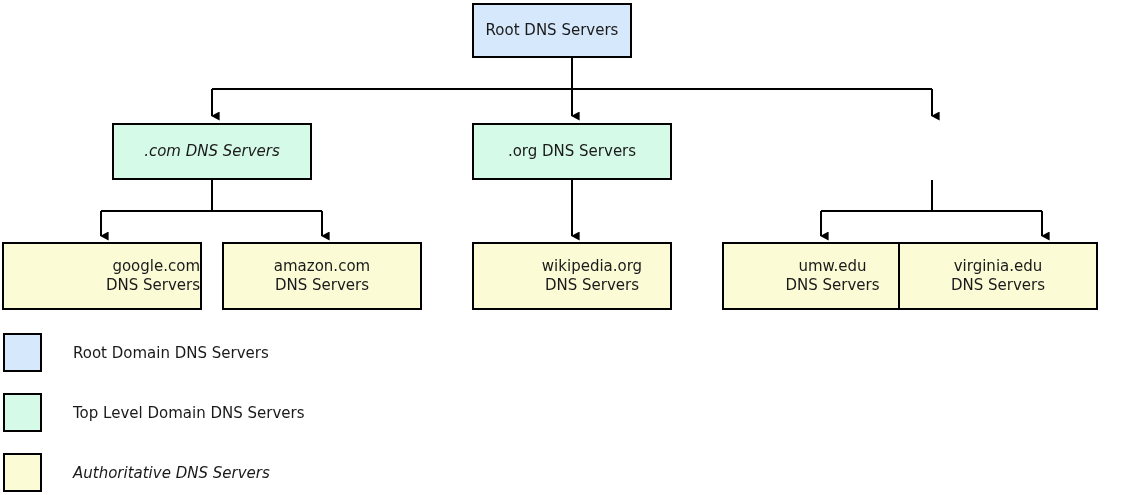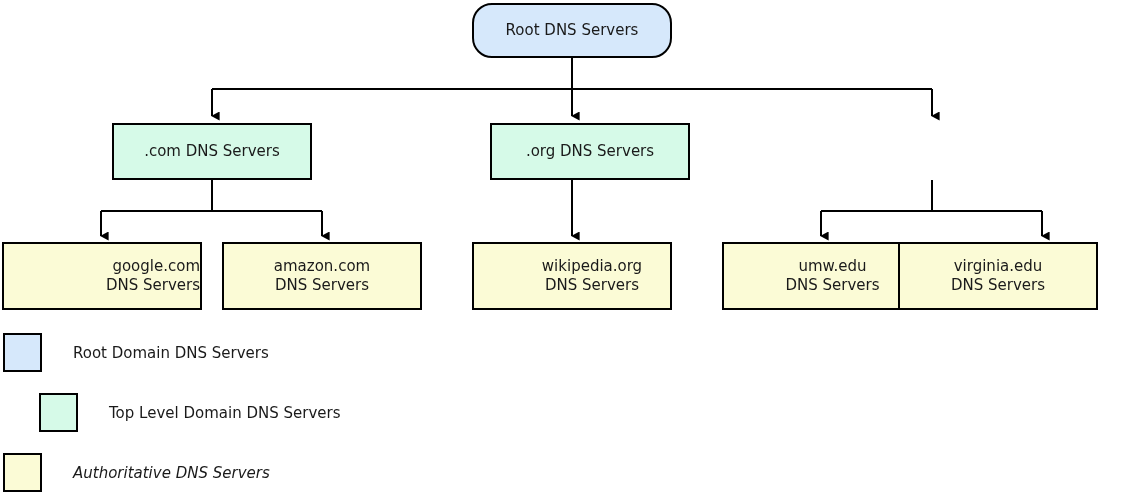--- a/index.html
+++ b/index.html
@@ -99,28 +99,28 @@
 
       <path d="M 572,180 L 572,236" marker-end="url(#arrowhead)"></path>
 
       <path d="M 932,180 L 932,211"></path>
       <path d="M 821,211 L 1042,211"></path>
       <path d="M 821,211 L 821,236" marker-end="url(#arrowhead)"></path>
       <path d="M 1042,211 L 1042,236" marker-end="url(#arrowhead)"></path>
     </g>
   </svg>
 
-  <div class="node node-root" style="left:472px; top:3px; width:200px; height:55px;border-radius:20px;">
+  <div class="node node-root" style="left:472px; top:3px; width:160px; height:55px;">
     <span class="label">Root DNS Servers</span>
   </div>
 
-  <div class="node node-tld" style="left:112px; top:123px; width:200px; height:57px;">
+  <div class="node node-tld" style="left:112px; top:123px; width:200px; height:57px;font-style:italic;">
     <span class="label">.com DNS Servers</span>
   </div>
-  <div class="node node-tld" style="left:472px; top:123px; width:200px; height:57px;margin-left:18px;">
+  <div class="node node-tld" style="left:472px; top:123px; width:200px; height:57px;">
     <span class="label">.org DNS Servers</span>
   </div>
 
   <div class="node node-auth" style="left:2px; top:242px; width:200px; height:68px;text-align:right;">
     <span class="label">google.com
 DNS Servers</span>
   </div>
   <div class="node node-auth" style="left:222px; top:242px; width:200px; height:68px;">
     <span class="label">amazon.com
 DNS Servers</span>
@@ -135,21 +135,21 @@
   </div>
   <div class="node node-auth" style="left:898px; top:242px; width:200px; height:68px;">
     <span class="label">virginia.edu
 DNS Servers</span>
   </div>
 
   <div class="legend-row" style="left:3px; top:333px;">
     <span class="legend-swatch" style="background:#d6e8fb;"></span>
     <span class="legend-text">Root Domain DNS Servers</span>
   </div>
-  <div class="legend-row" style="left:3px; top:393px;margin-left:36px;">
+  <div class="legend-row" style="left:3px; top:393px;">
     <span class="legend-swatch" style="background:#d6fae8;"></span>
     <span class="legend-text">Top Level Domain DNS Servers</span>
   </div>
   <div class="legend-row" style="left:3px; top:453px;font-style:italic;">
     <span class="legend-swatch" style="background:#fbfbd6;"></span>
     <span class="legend-text">Authoritative DNS Servers</span>
   </div>
 
 </div>
 

